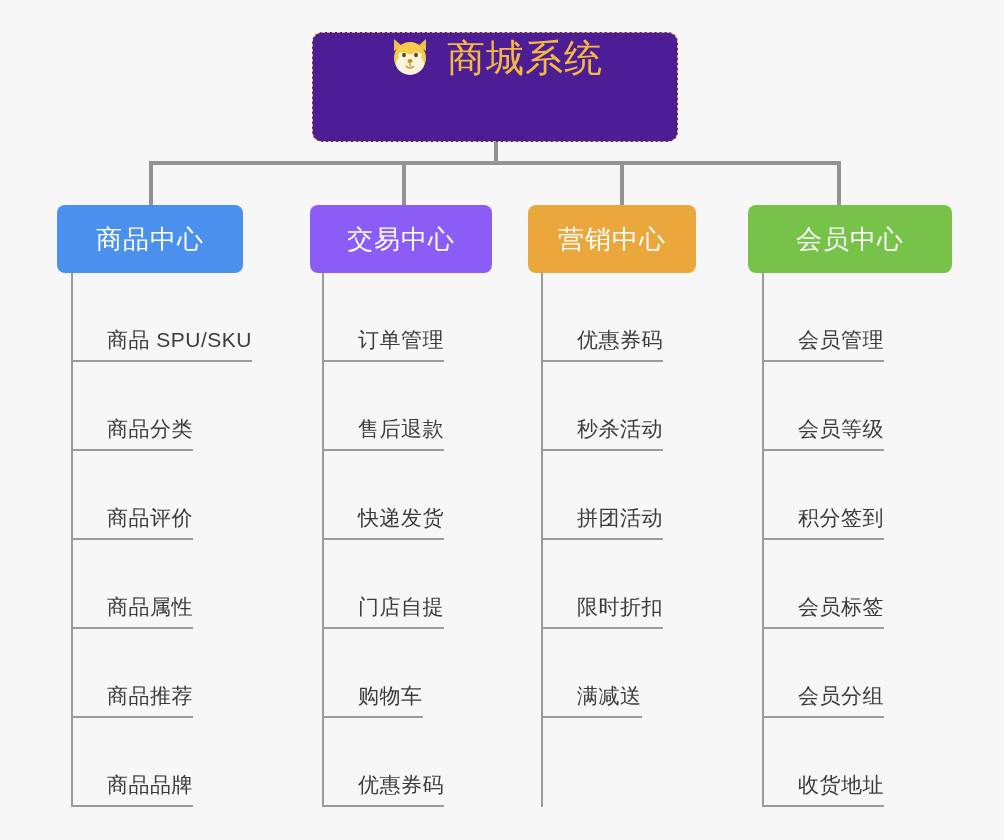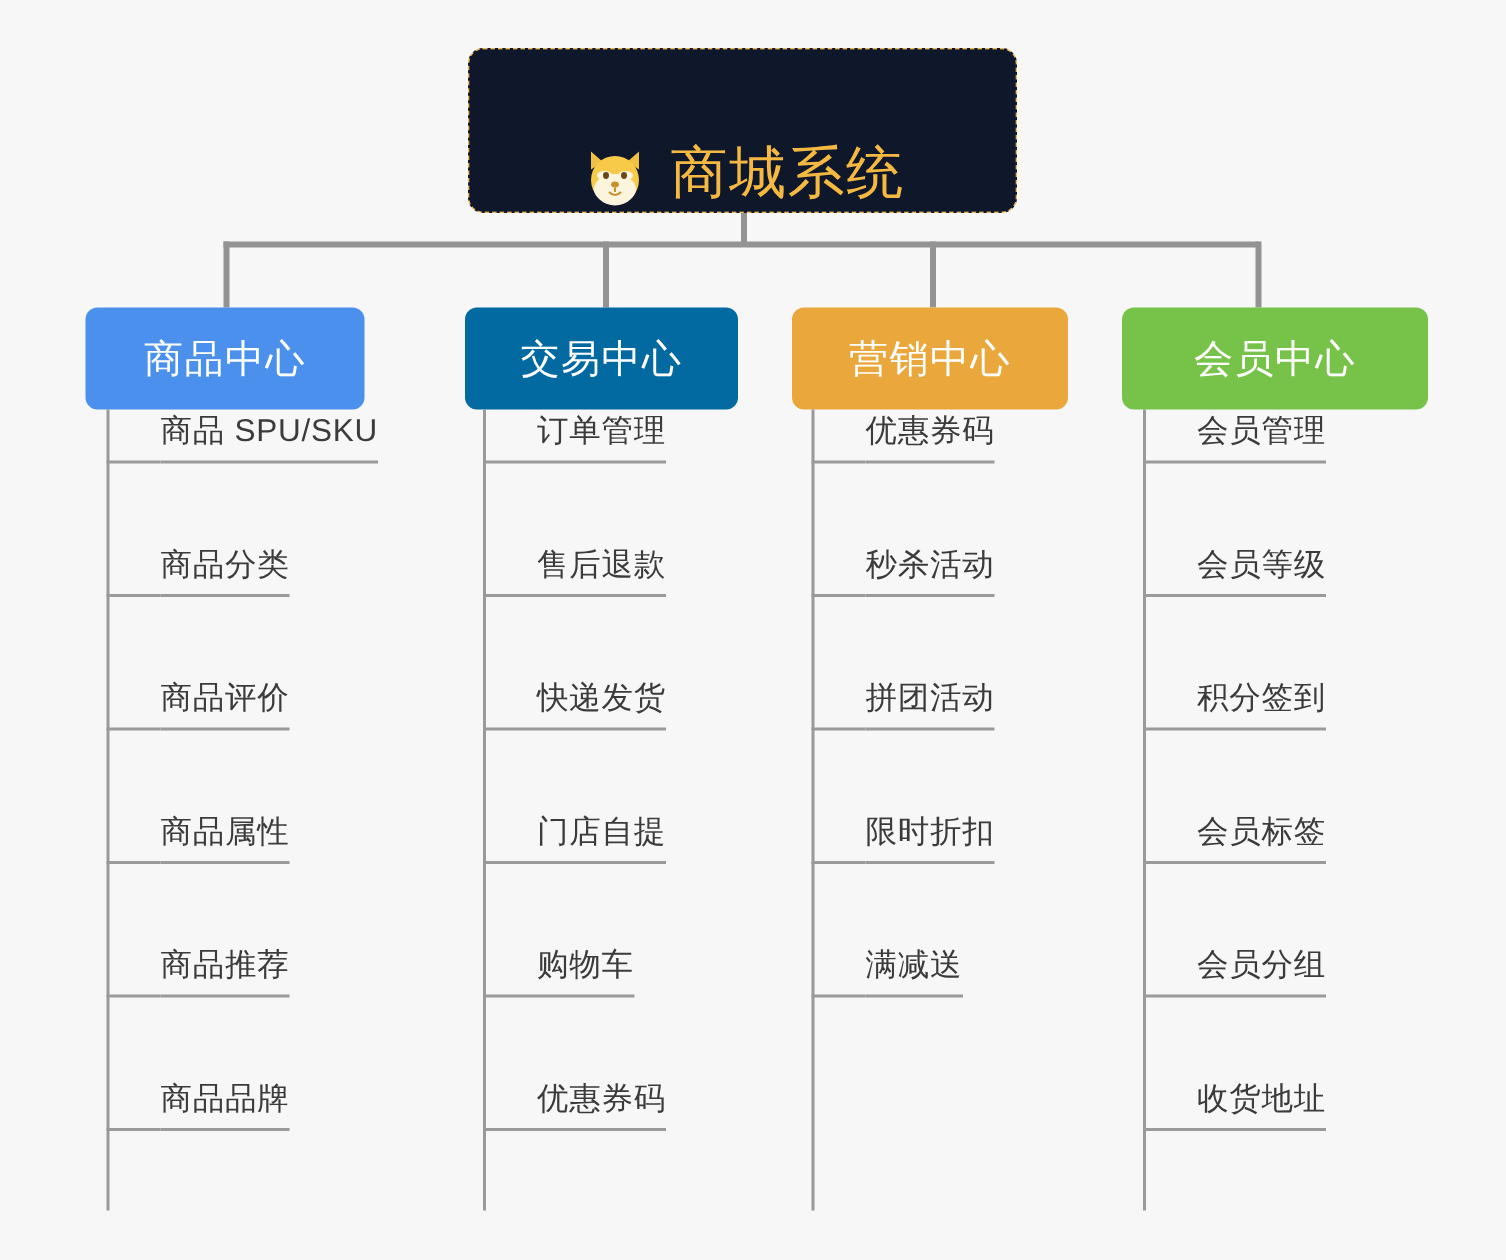--- a/index.html
+++ b/index.html
@@ -17,25 +17,25 @@
   }
 
   
   .root-node {
     position: absolute;
     left: 312px;
     top: 32px;
     width: 366px;
     height: 110px;
     box-sizing: border-box;
-    background: #0f172a;
+    background: #4c1d95;
     border: 1px dashed #eab959;
     border-radius: 10px;
     display: flex;
-    align-items: flex-end;
+    align-items: flex-start;
     justify-content: center;
     gap: 14px;
   }
   .root-emoji {
     font-size: 40px;
     line-height: 1;
     display: block;
     width: 46px;
     height: 46px;
     position: relative;
@@ -96,21 +96,21 @@
     left: 0;
     top: 0;
     width: 2px;
     background: #9a9a9a;
   }
   .leaf {
     position: relative;
     height: 89px;
     box-sizing: border-box;
     display: flex;
-    align-items: flex-start;
+    align-items: flex-end;
   }
   .leaf-inner {
     position: relative;
     display: inline-block;
     margin-left: 36px;
     padding-bottom: 6px;
     border-bottom: 2px solid #9a9a9a;
   }
   .leaf-label {
     font-size: 21px;
@@ -157,24 +157,24 @@
     <div class="conn conn-drop" style="left: 149px;"></div>
     <div class="conn conn-drop" style="left: 402px;"></div>
     <div class="conn conn-drop" style="left: 620px;"></div>
     <div class="conn conn-drop" style="left: 837px;"></div>
   </div>
 
 <div id="boxes">
     <div class="cat-box" style="left: 57px; width: 186px; background: rgb(74, 144, 236); font-family: Liberation Mono, monospace;">
       <span>商品中心</span>
     </div>
-    <div class="cat-box" style="left: 310px; width: 182px; background: #0369a1;">
+    <div class="cat-box" style="left: 310px; width: 182px; background: #8b5cf6;">
       <span>交易中心</span>
     </div>
-    <div class="cat-box" style="left: 528px; width: 184px; background: rgb(234, 167, 60);">
+    <div class="cat-box" style="left: 528px; width: 168px; background: rgb(234, 167, 60);">
       <span>营销中心</span>
     </div>
     <div class="cat-box" style="left: 748px; width: 204px; background: rgb(119, 195, 74);">
       <span>会员中心</span>
     </div>
   </div>
 <div id="columns">
     <div class="column" style="left: 71px;">
       <div class="spine" style="height: 534px;"></div>
       <div class="leaf">

